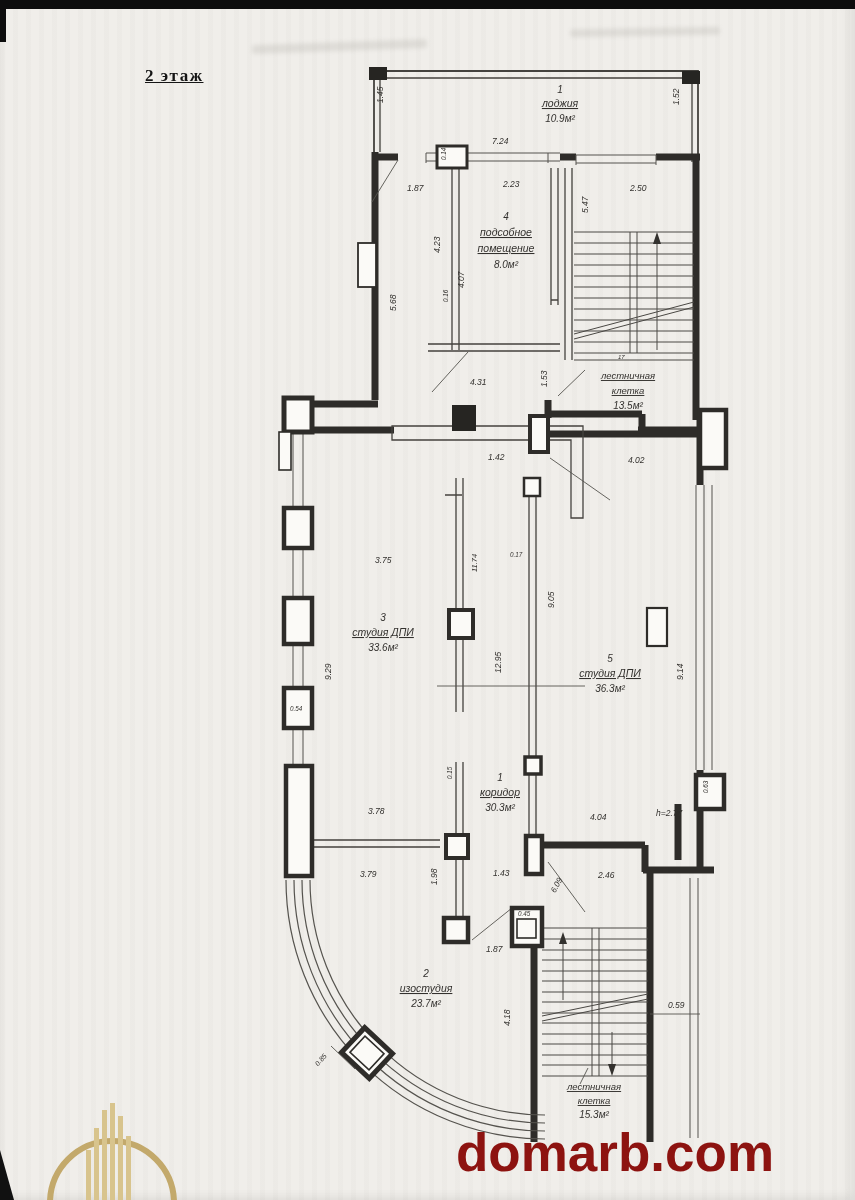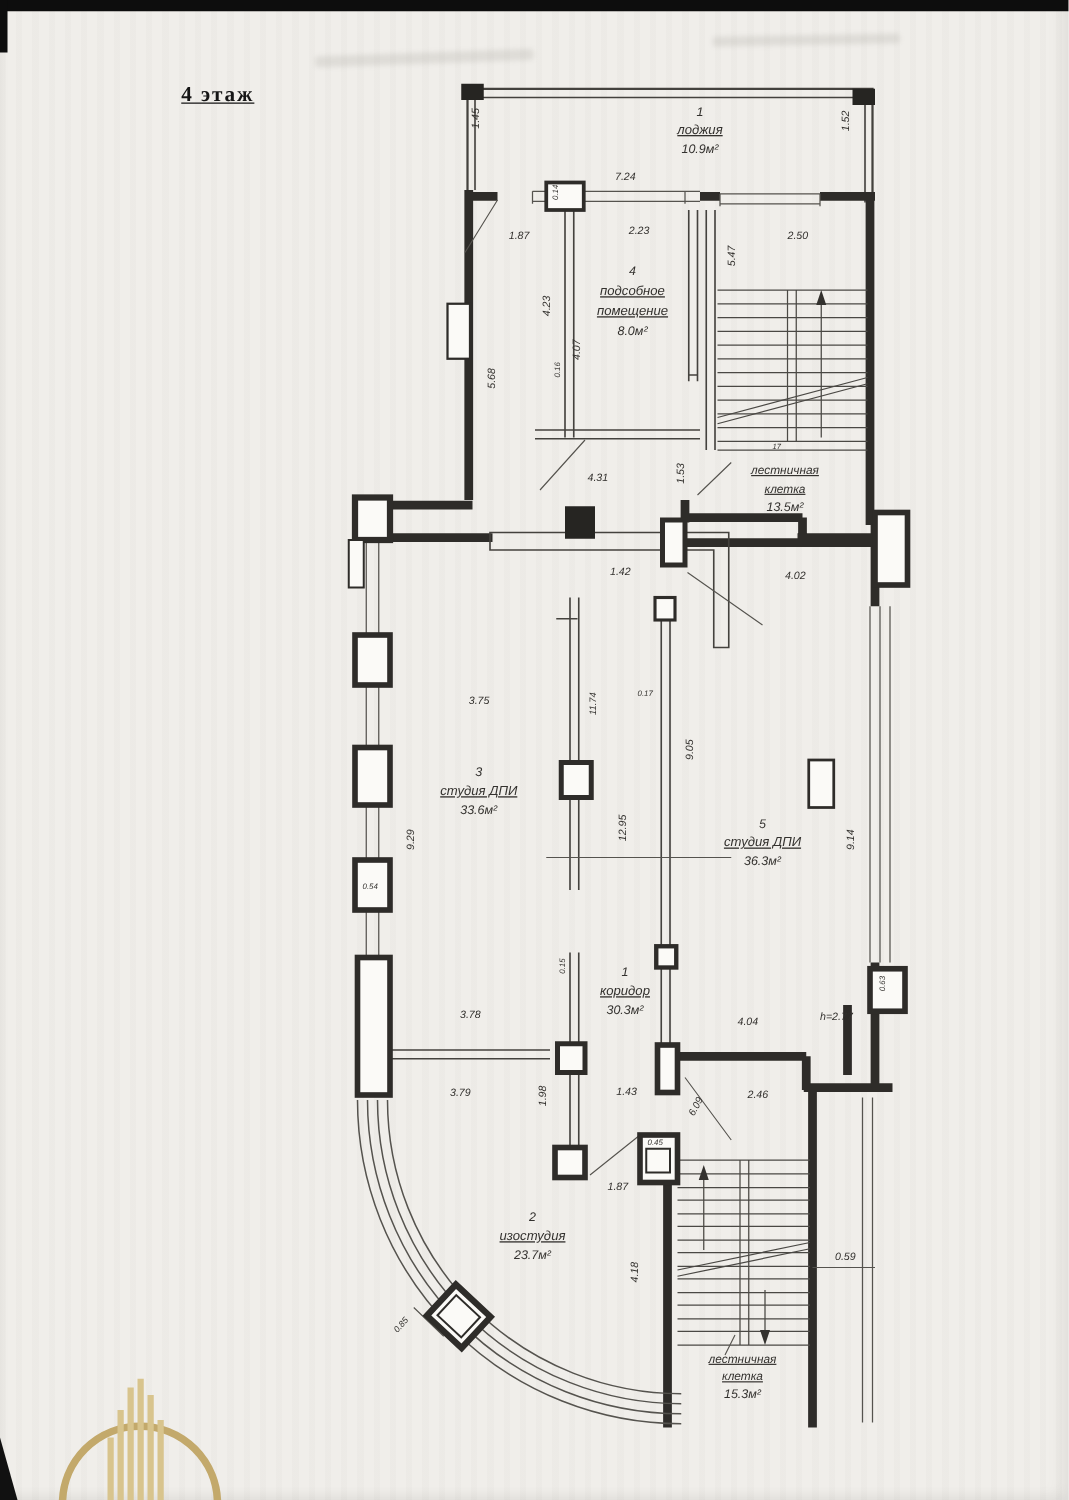--- a/index.html
+++ b/index.html
@@ -43,21 +43,21 @@
 </head>
 <body>
 
 <div class="page">
 
   <div class="topbar"></div>
   <div class="nub"></div>
   <div class="smudge" style="left:252px;top:42px;width:175px;height:9px;transform:rotate(-2deg);"></div>
   <div class="smudge" style="left:570px;top:28px;width:150px;height:8px;transform:rotate(-1deg);"></div>
 
-  <div class="title">4 этаж</div>
+  <div class="title">2 этаж</div>
 
   <svg width="855" height="1200" viewBox="0 0 855 1200" style="position:absolute;left:0;top:0;">
 
     <g>
 
       <path class="thin" style="stroke-width:1.8" d="M374,152 V71 H698 V162"></path>
       <path class="thin" d="M380,152 V78 H692 V162"></path>
       <rect class="blk" x="369" y="67" width="18" height="13"></rect>
       <rect class="blk" x="682" y="71" width="18" height="13"></rect>
 
@@ -231,13 +231,14 @@
         <rect x="102" y="1110" width="5" height="90"></rect>
         <rect x="110" y="1103" width="5" height="97"></rect>
         <rect x="118" y="1116" width="5" height="84"></rect>
         <rect x="126" y="1136" width="5" height="64"></rect>
       </g>
     </g>
 
     <polygon points="0,1150 14,1200 0,1200" fill="#111"></polygon>
   </svg>
 
+  <div class="watermark">domarb.com</div>
 </div>
 
 </body></html>

